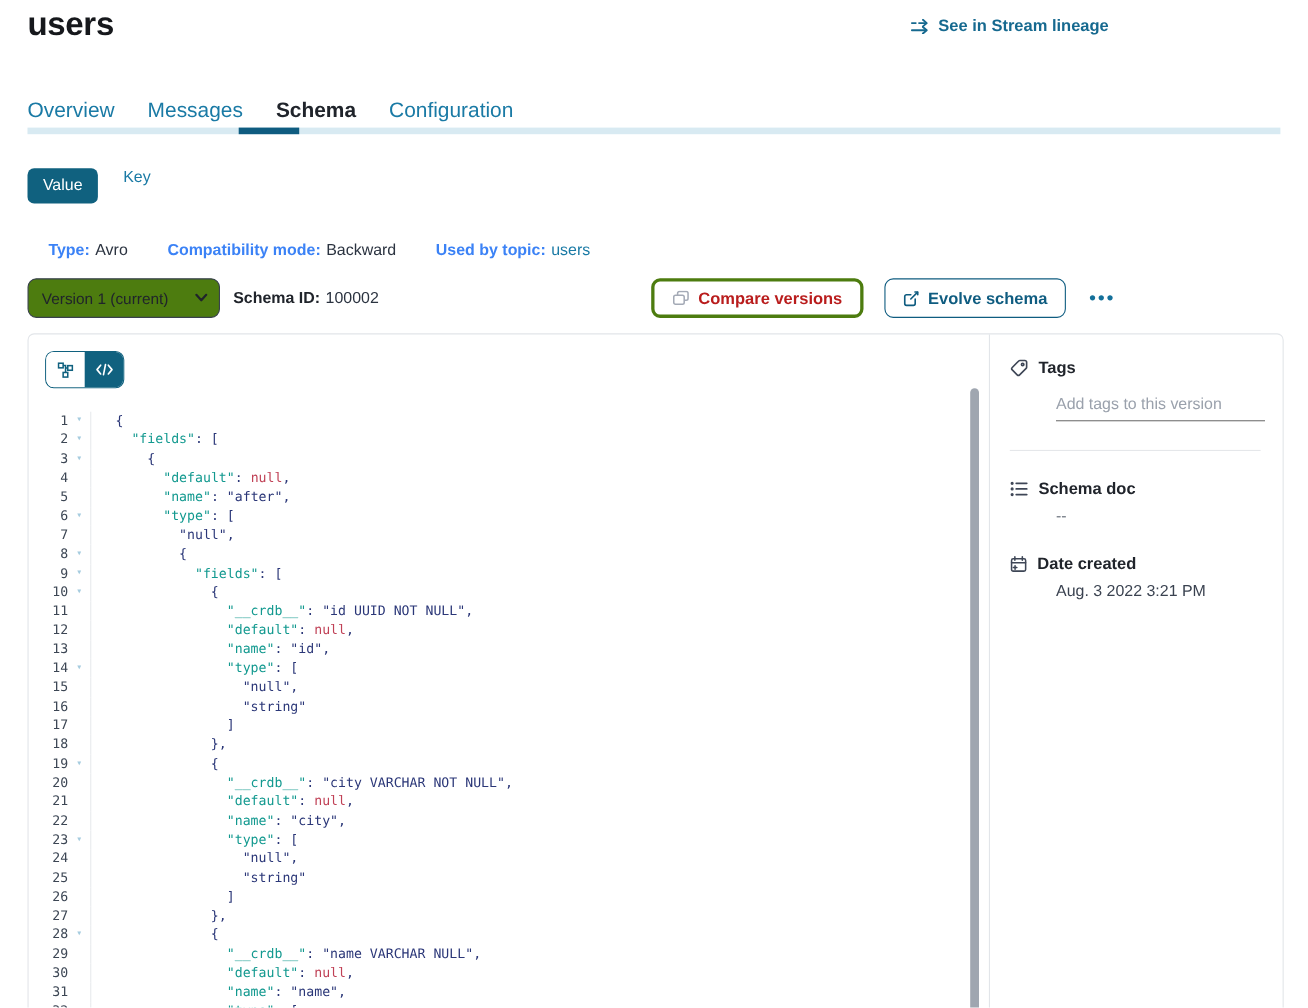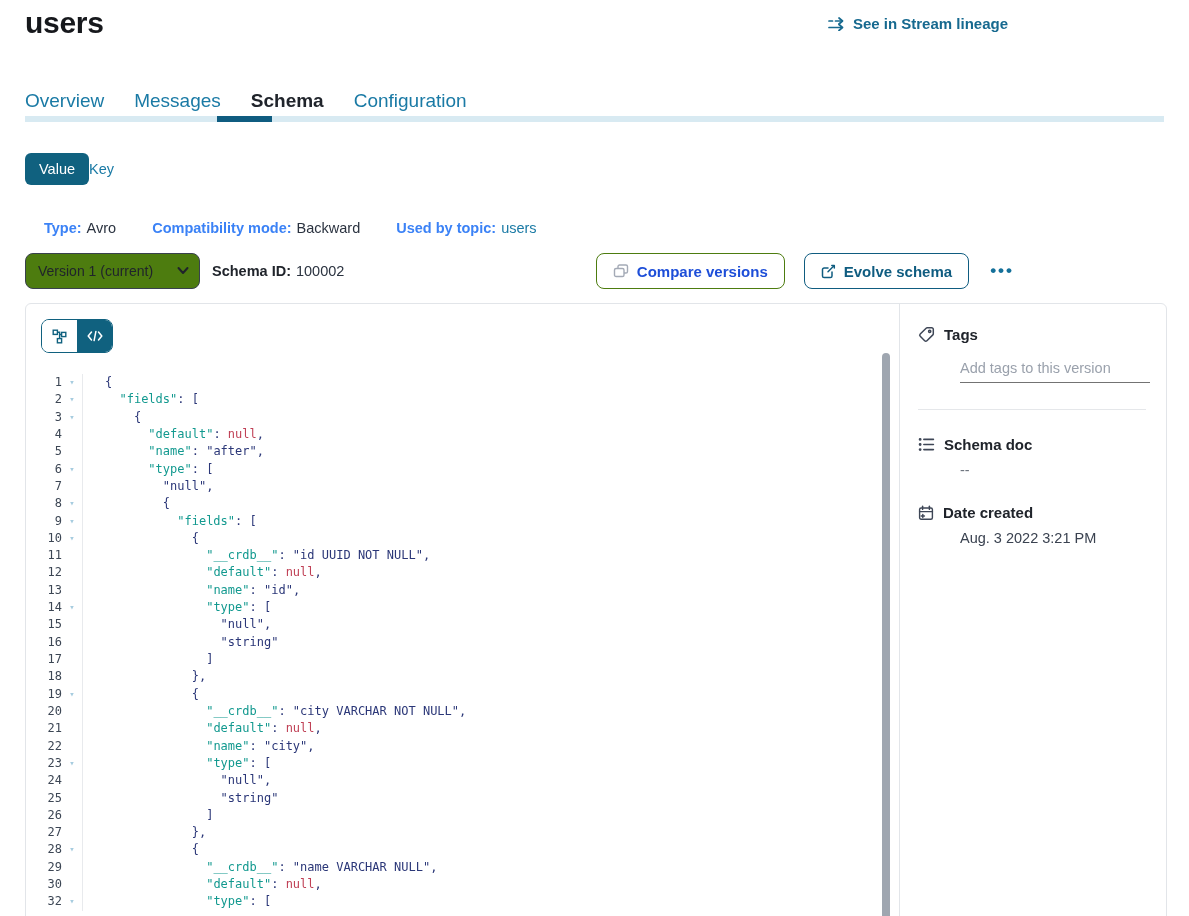--- a/index.html
+++ b/index.html
@@ -14,21 +14,21 @@
         gap:7px; color:#16698f; font-size:15px; font-weight:700; cursor:pointer; }
 
   
   .tabs { position:absolute; left:25px; top:90px; display:flex; gap:30px; font-size:19px; }
   .tab { color:#1a7aa5; cursor:pointer; }
   .tab.active { color:#20242b; font-weight:600; }
   .tab-track { position:absolute; left:25px; top:116px; width:1139px; height:6px; background:#d8eaf2; }
   .tab-active-bar { position:absolute; left:192px; top:0; width:55px; height:6px; background:#0f5c80; }
 
   
-  .vk { position:absolute; left:25px; top:153px; display:flex; align-items:center; }
+  .vk { position:absolute; left:25px; top:153px; display:flex; align-items:flex-start; gap:23px; }
   .value-btn { height:32px; padding:0 14px; border:none; border-radius:6px; background:#10617f;
         color:#fff; font-size:14.5px; font-family:inherit; cursor:pointer; }
   .key-link { color:#1a7aa5; font-size:14.5px; cursor:pointer; }
 
   
   .meta { position:absolute; left:25px; top:220px; display:flex; gap:17px; font-size:14.5px; color:#2b3340; }
   .meta b { font-weight:700; color:#3b82f6; margin-right:5px;margin-left:19px; }
   .meta .link { color:#1a7aa5; cursor:pointer; }
 
   
@@ -36,21 +36,21 @@
   .sel-wrap { position:relative; width:175px; height:36px; }
   select.version { width:100%; height:100%; appearance:none; -webkit-appearance:none;
         border:1px solid #39414d; border-radius:8px; background:#4d7c0f; padding:0 30px 0 12px;
         font-size:14px; font-family:inherit; color:#20242b; cursor:pointer; }
   .sel-chev { position:absolute; right:11px; top:13px; pointer-events:none; }
   .schema-id { margin-left:12px; font-size:14.5px; color:#2b3340; }
   .schema-id b { font-weight:700; color:#20242b; margin-right:5px; }
   .vbar-right { margin-left:auto; display:flex; align-items:center; gap:19px; }
   .btn { height:36px; display:inline-flex; align-items:center; gap:8px; padding:0 16px;
         border-radius:8px; background:#fff; font-size:15px; font-weight:600; font-family:inherit; cursor:pointer; }
-  .btn.disabled { border:1px solid #4d7c0f; color:#1d4ed8; cursor:default; }
+  .btn.disabled { border:3px solid #4d7c0f; color:#b91c1c; cursor:default; }
   .btn.primary { border:1px solid #0f5c80; color:#0f5c80; }
   .more-btn { border:none; background:none; color:#14709a; font-size:17px; font-weight:700;
         letter-spacing:2px; cursor:pointer; padding:0 2px; }
 
   
   .panel { position:absolute; left:25px; top:303px; width:1142px; height:640px;
         border:1px solid #e2e5e9; border-radius:6px 6px 0 0; display:flex; background:#fff; }
   .editor-col { position:relative; width:893px; border-right:1px solid #e2e5e9; }
   .sidebar-col { position:relative; flex:1; padding:22px 16px 0 18px; }
 
@@ -319,20 +319,25 @@
             <span class="ln">29</span>
             <span class="fold"></span>
             <span class="cd">              <span class="tk">"__crdb__"</span><span class="tp">: </span><span class="ts">"name VARCHAR NULL"</span><span class="tp">,</span></span>
           </div>
           <div class="cl">
             <span class="ln">30</span>
             <span class="fold"></span>
             <span class="cd">              <span class="tk">"default"</span><span class="tp">: </span><span class="tx">null</span><span class="tp">,</span></span>
           </div>
           <div class="cl">
+            <span class="ln">31</span>
+            <span class="fold"></span>
+            <span class="cd">              <span class="tk">"name"</span><span class="tp">: </span><span class="ts">"name"</span><span class="tp">,</span></span>
+          </div>
+          <div class="cl">
             <span class="ln">32</span>
             <span class="fold">▾</span>
             <span class="cd">              <span class="tk">"type"</span><span class="tp">: [</span></span>
           </div>
         </div>
       <div class="scroll-thumb"></div>
     </div>
 
     <div class="sidebar-col">
 

